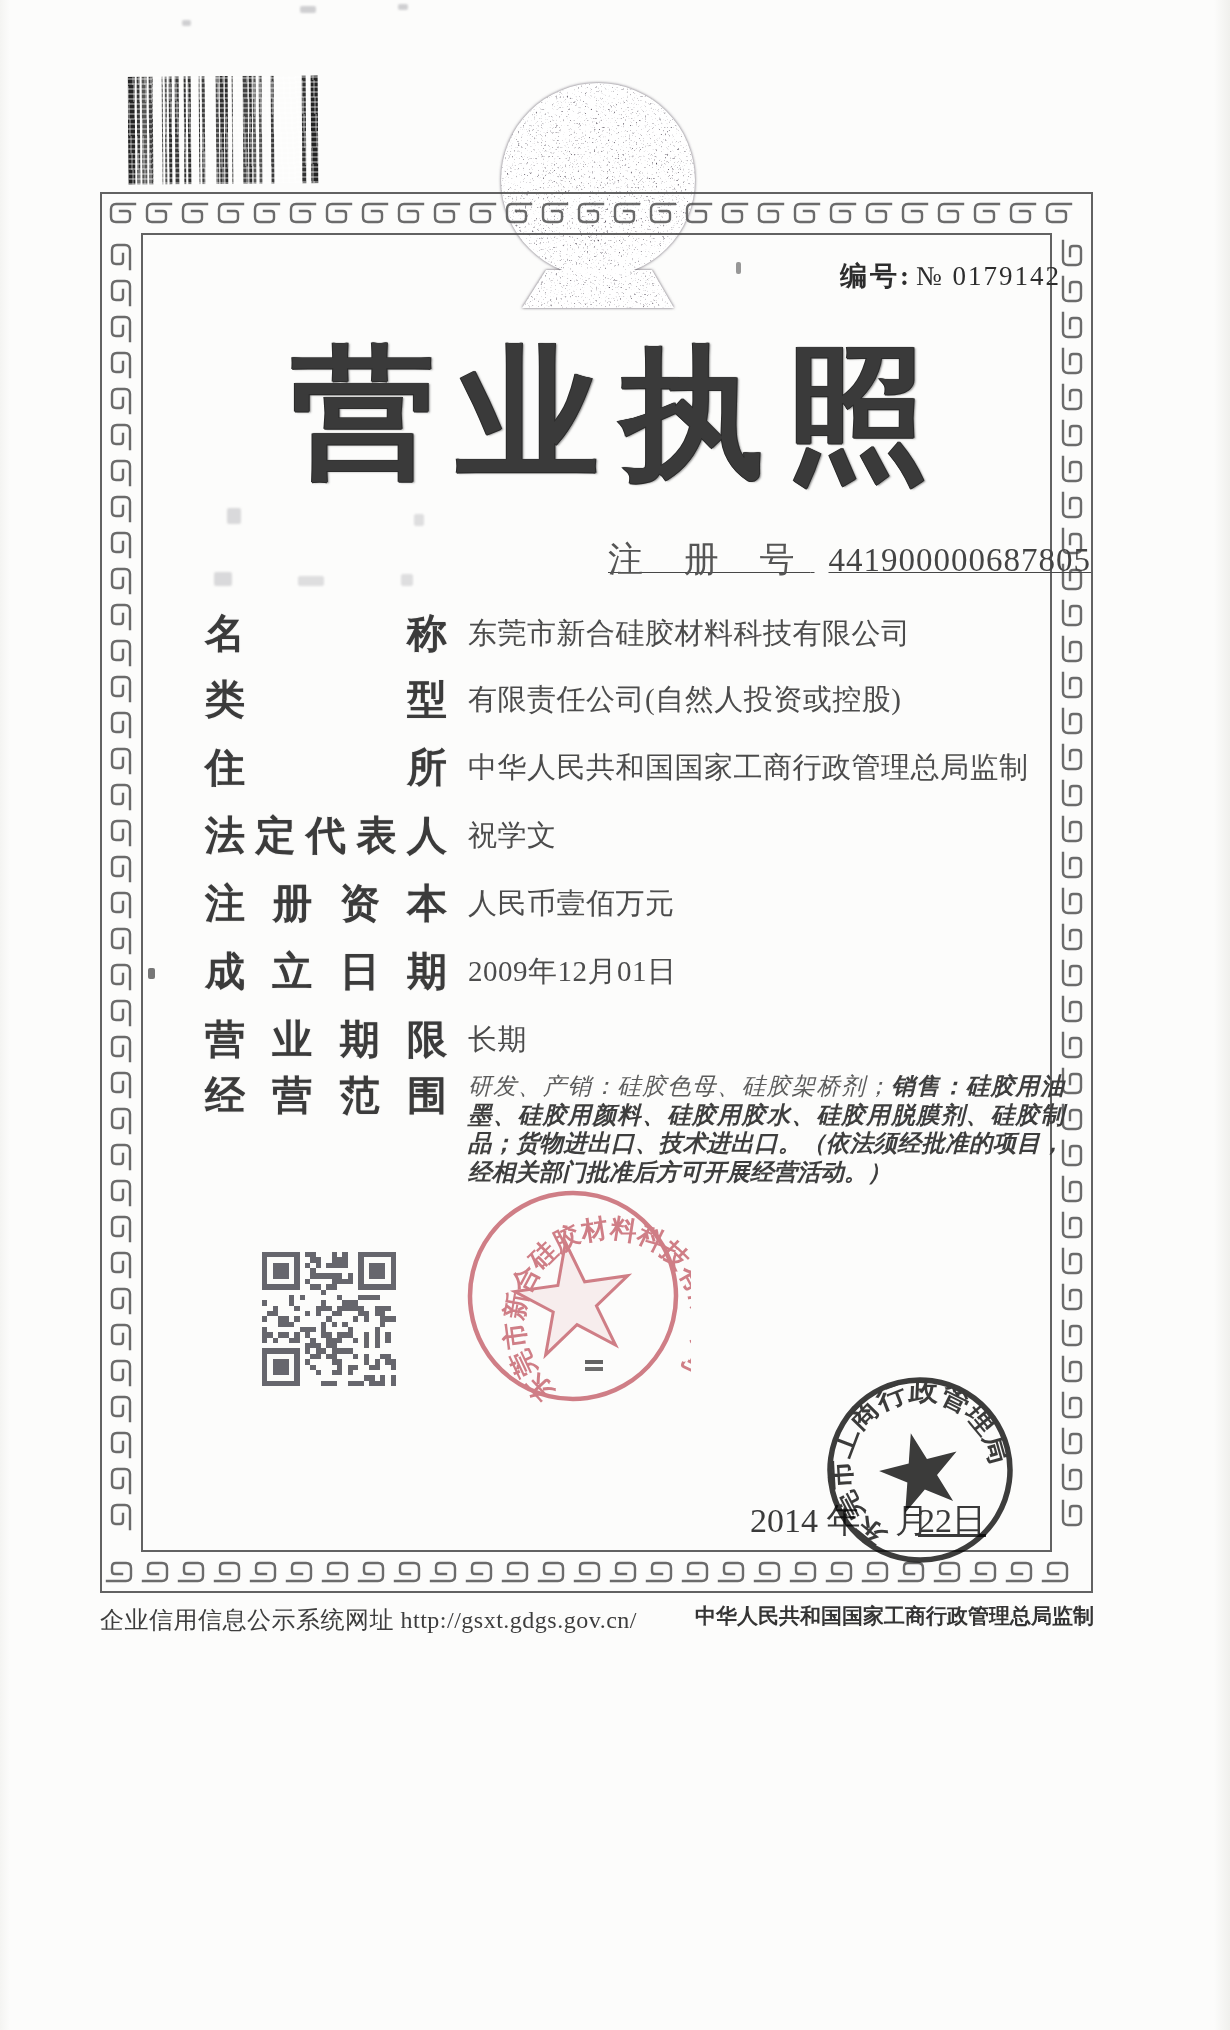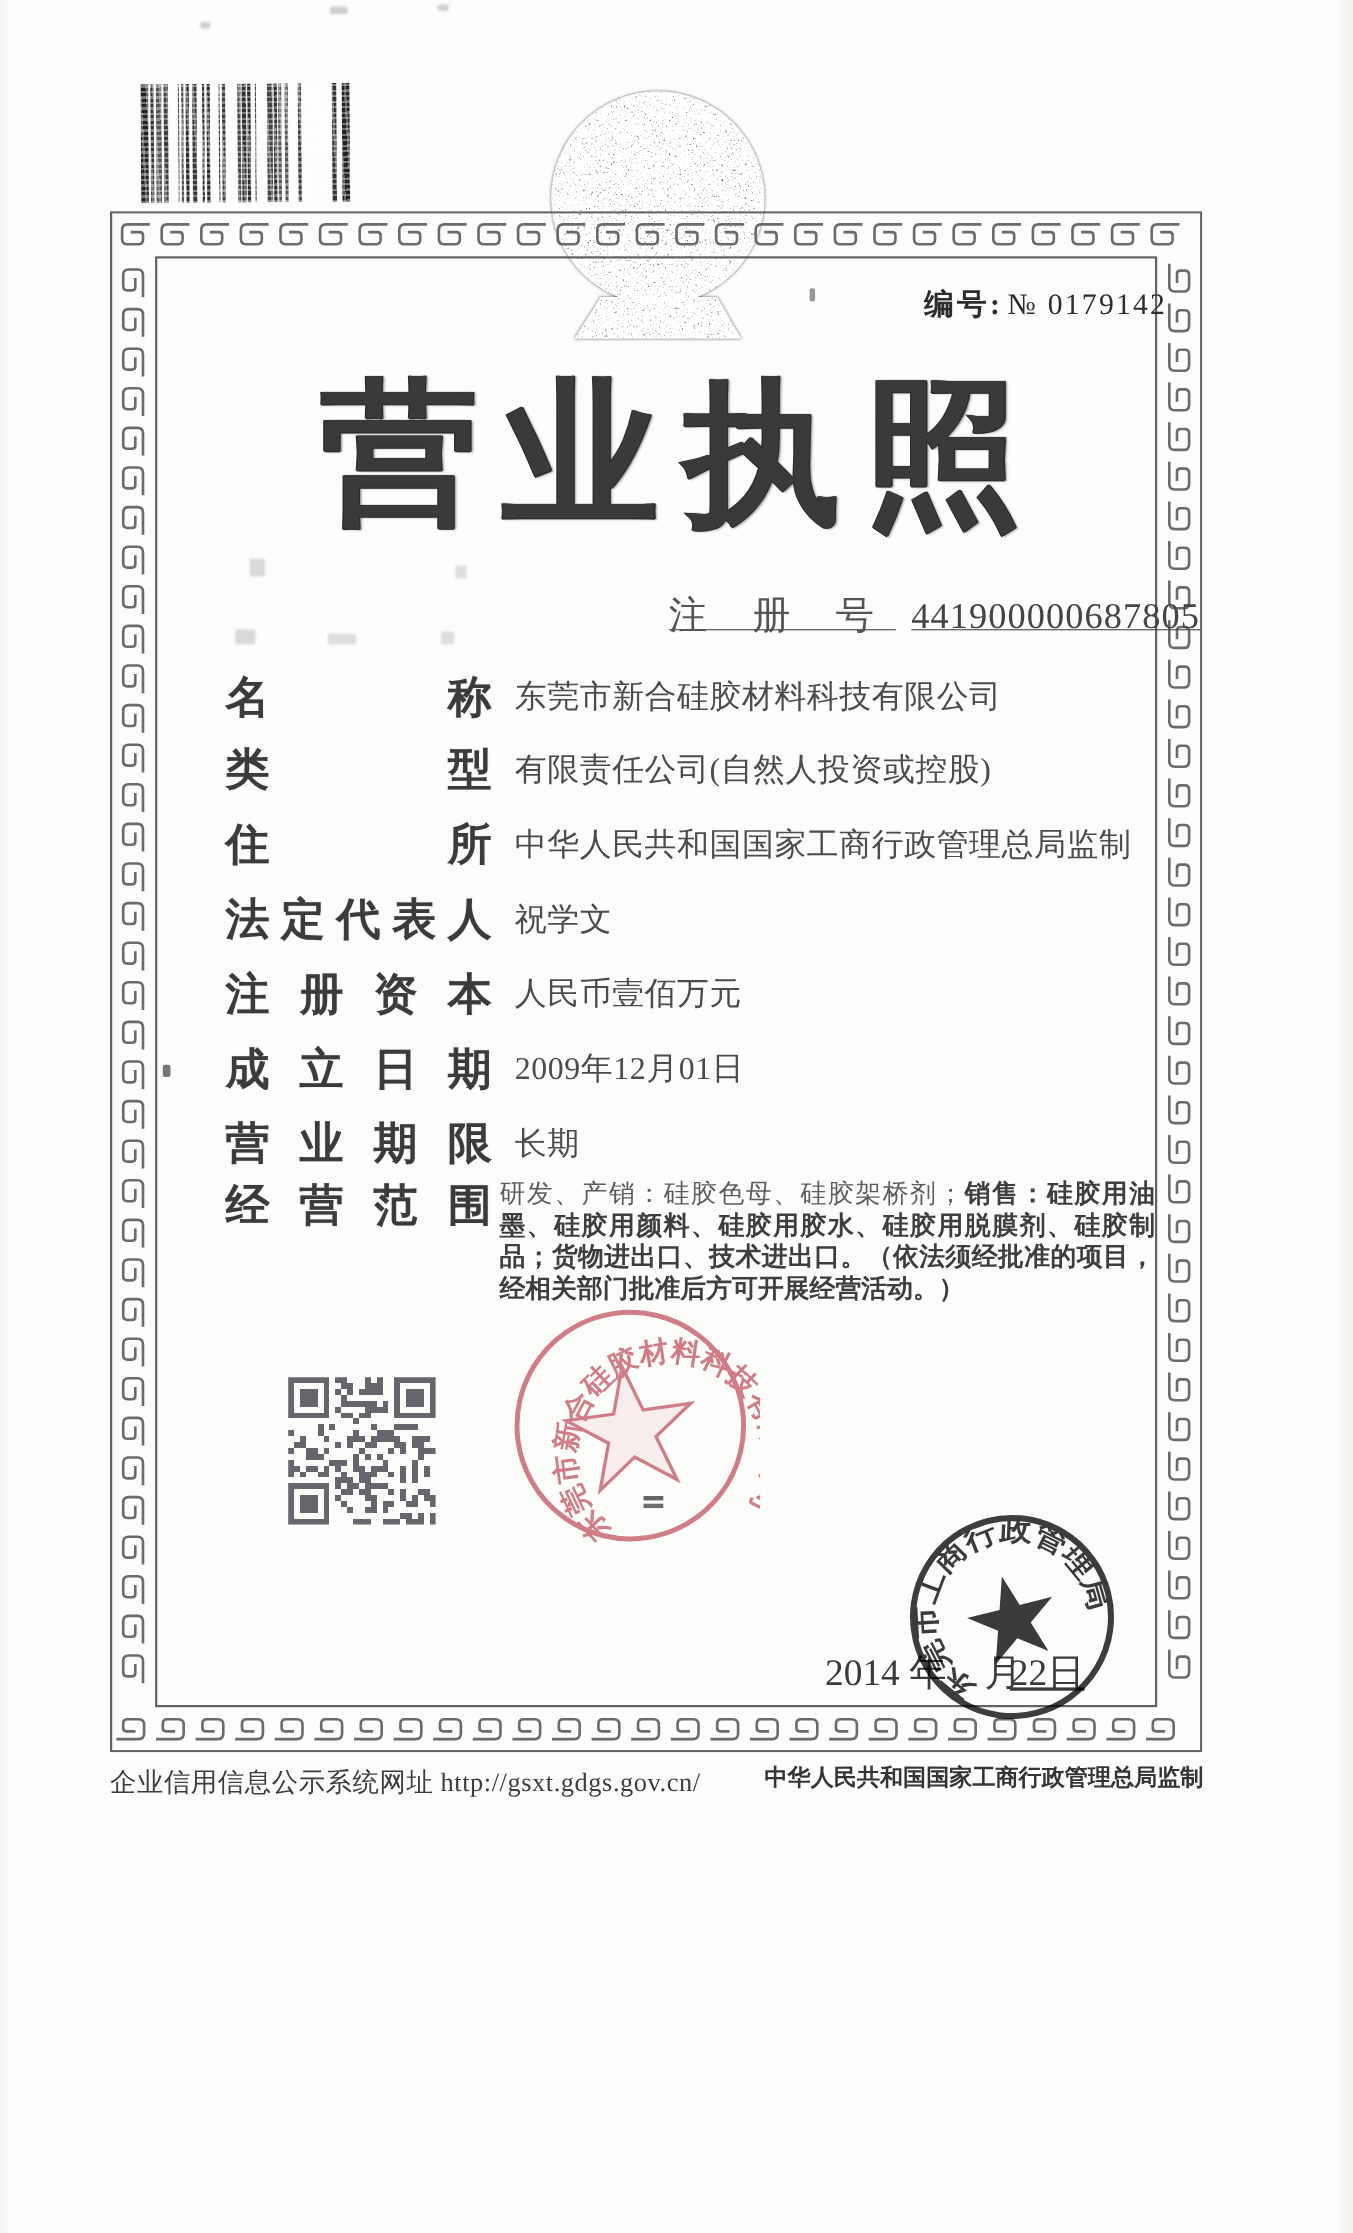--- a/index.html
+++ b/index.html
@@ -28,21 +28,21 @@
   .regno{position:absolute;left:608px;top:536px;white-space:nowrap;color:#474747;text-decoration:underline;}
   .regno .r-label{font-size:35px;letter-spacing:16px;color:#555;}
   .regno .r-value{font-size:33px;letter-spacing:1px;color:#444;margin-left:14px;}
   
   .row{position:absolute;left:205px;display:flex;align-items:center;}
   .flabel{width:242px;display:flex;justify-content:space-between;font-size:40px;line-height:48px;
           font-weight:600;color:#3b3b3b;flex:none;text-shadow:0 0 1px rgba(40,40,40,.35);}
   .fvalue{margin-left:21px;font-size:29px;color:#4c4c4c;white-space:nowrap;letter-spacing:.5px;}
   .r0{top:610px}.r1{top:676px}.r2{top:744px}.r3{top:812px}.r4{top:880px}.r5{top:948px}.r6{top:1016px}
   .rowscope{top:1072px;align-items:flex-start;}
-  .scope-val{margin-left:7px;width:596px;font-size:23.5px;line-height:28.5px;text-align:justify;white-space:normal;letter-spacing:0;}
+  .scope-val{margin-left:21px;width:596px;font-size:23.5px;line-height:28.5px;text-align:justify;white-space:normal;letter-spacing:0;font-style:italic;}
   .scope-val .p1{color:#5c5c5c;}
   .scope-val .p2{color:#3e3e3e;font-weight:600;}
   .scope-mark{position:absolute;left:585px;top:1360px;width:18px;height:4px;background:#3c3c3c;box-shadow:0 7px 0 #4a4a4a;opacity:.8;}
   
   .qr{position:absolute;left:262px;top:1252px;width:134px;height:134px;opacity:.85;}
   
   .seal{position:absolute;mix-blend-mode:multiply;}
   .seal-red{left:455px;top:1178px;width:236px;height:236px;opacity:.8;}
   .seal-black{left:822px;top:1372px;width:196px;height:196px;opacity:.88;}
   

